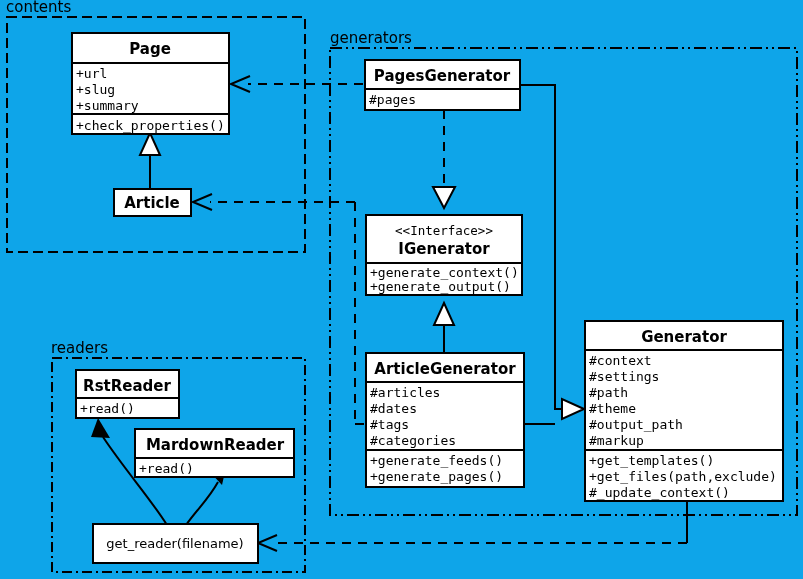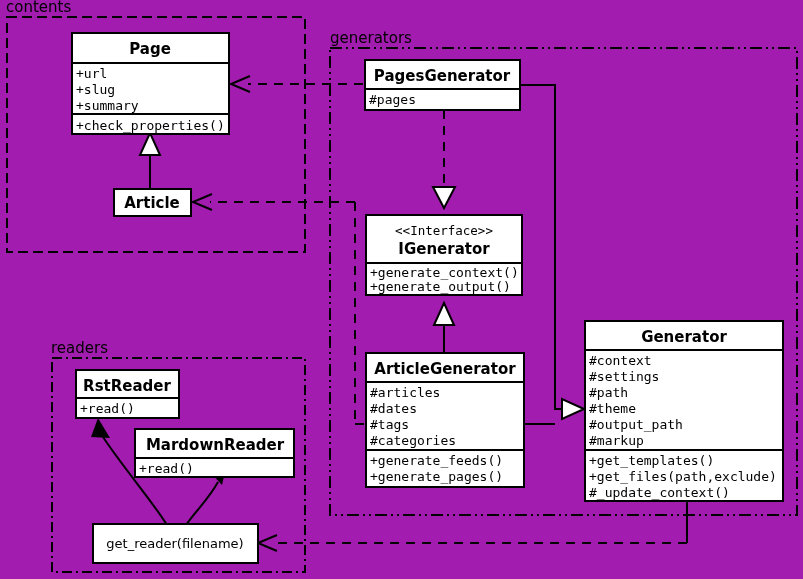--- a/index.html
+++ b/index.html
@@ -4,21 +4,21 @@
 <style>
   html, body {
     margin: 0;
     padding: 0;
     background: #ffffff;
   }
   #canvas {
     position: relative;
     width: 803px;
     height: 579px;
-    background: #a21caf;
+    background: #0ea5e9;
     font-family: "DejaVu Sans", sans-serif;
     overflow: hidden;
   }
   svg#diagram {
     position: absolute;
     left: 0; top: 0;
     width: 803px;
     height: 579px;
   }
   .pkg-label {

